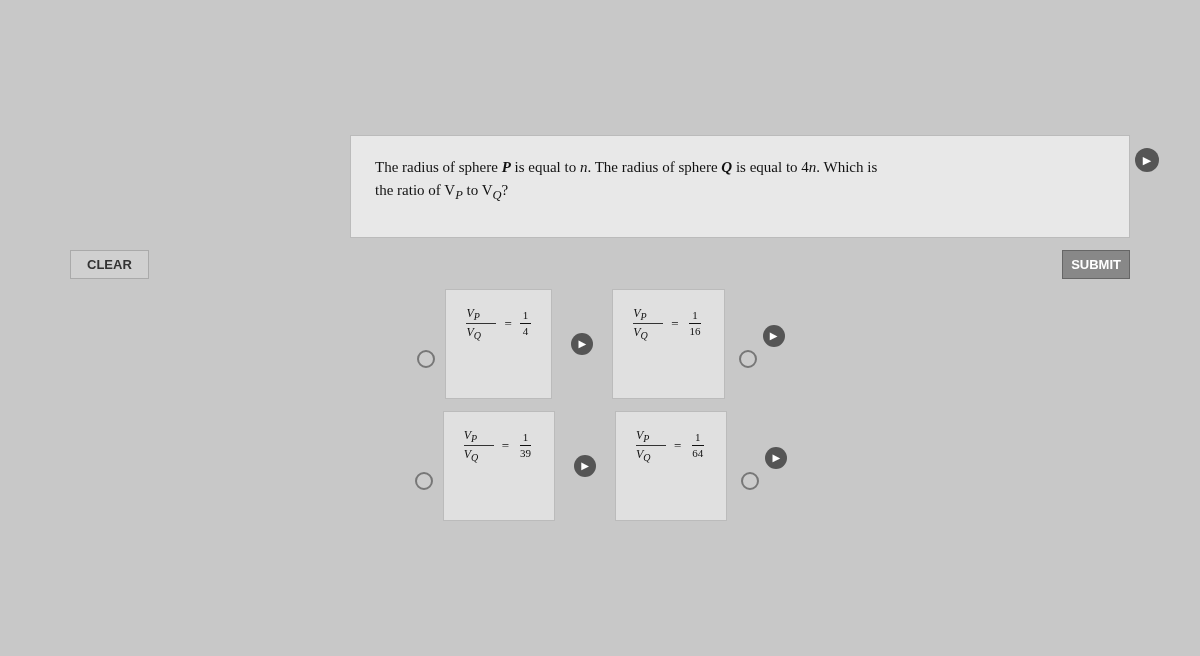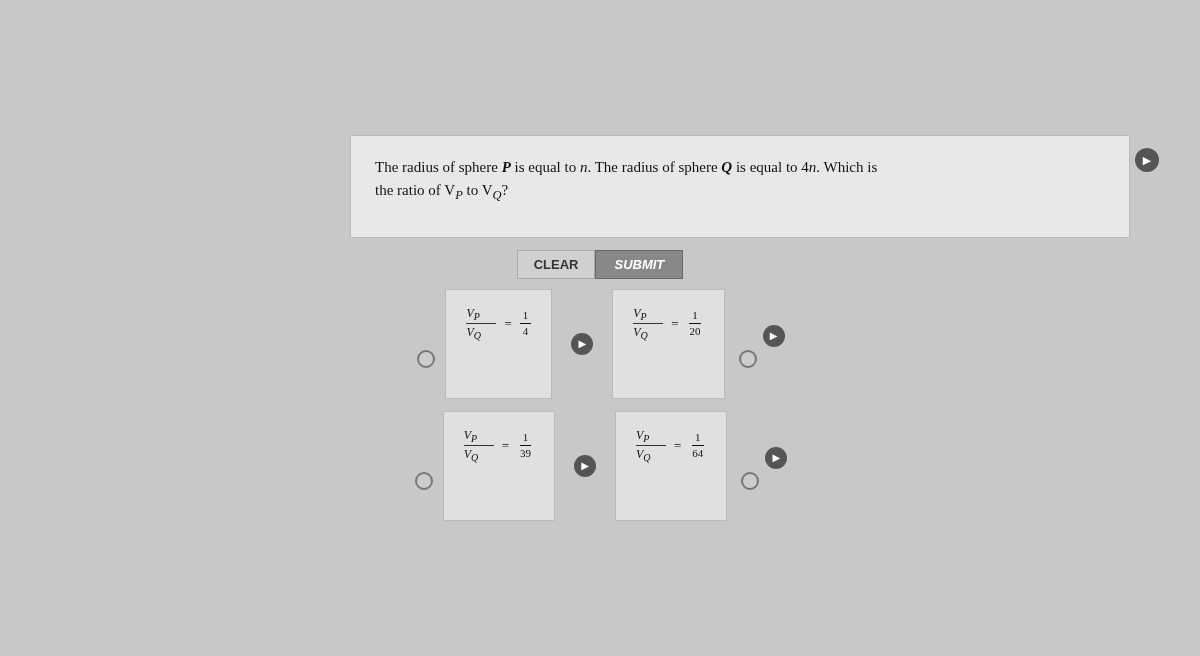--- a/index.html
+++ b/index.html
@@ -50,46 +50,45 @@
       align-items: center;
       justify-content: center;
       cursor: pointer;
       color: white;
       font-size: 11px;
     }
 
     
     .buttons-row {
       display: flex;
-      justify-content: center;
+      justify-content: space-between;
       gap: 0;
       margin-right: 0;
     }
 
     .btn-clear {
       background: #d0d0d0;
       border: 1px solid #aaa;
       padding: 6px 16px;
       font-size: 13px;
       cursor: pointer;
       font-family: Arial, sans-serif;
       font-weight: bold;
       color: #333;
     }
 
     .btn-submit {
       background: #888;
       border: 1px solid #666;
-      padding: 6px 18px;
+      padding: 6px 8px;
       font-size: 13px;
       cursor: pointer;
       font-family: Arial, sans-serif;
       font-weight: bold;
       color: #fff;
-      font-style: italic;
     }
 
     .radio-col {
       display: flex;
       align-items: center;
       padding-top: 30px;
       padding-left: 4px;
     }
 
     .radio-btn {
@@ -228,21 +227,21 @@
         <div class="answer-box" style="flex:1; min-height:110px;">
           <div class="fraction-container">
             <div style="display:flex; flex-direction:column; align-items:flex-start; gap:0;">
               <span style="font-size:12px; font-style:italic;">V<sub>P</sub></span>
               <div style="border-top:1px solid #333; width:30px; margin: 1px 0;"></div>
               <span style="font-size:12px; font-style:italic;">V<sub>Q</sub></span>
             </div>
             <span class="equals-sign">=</span>
             <div class="fraction">
               <span class="numerator">1</span>
-              <span class="denominator">20</span>
+              <span class="denominator">16</span>
             </div>
           </div>
         </div>
         <div class="radio-col">
           <div class="radio-btn"></div>
         </div>
       </div>
 
       <div style="width:30px;">
         <div class="audio-small" style="position:relative; top:36px; right:0; margin-left:6px;">▶</div>

